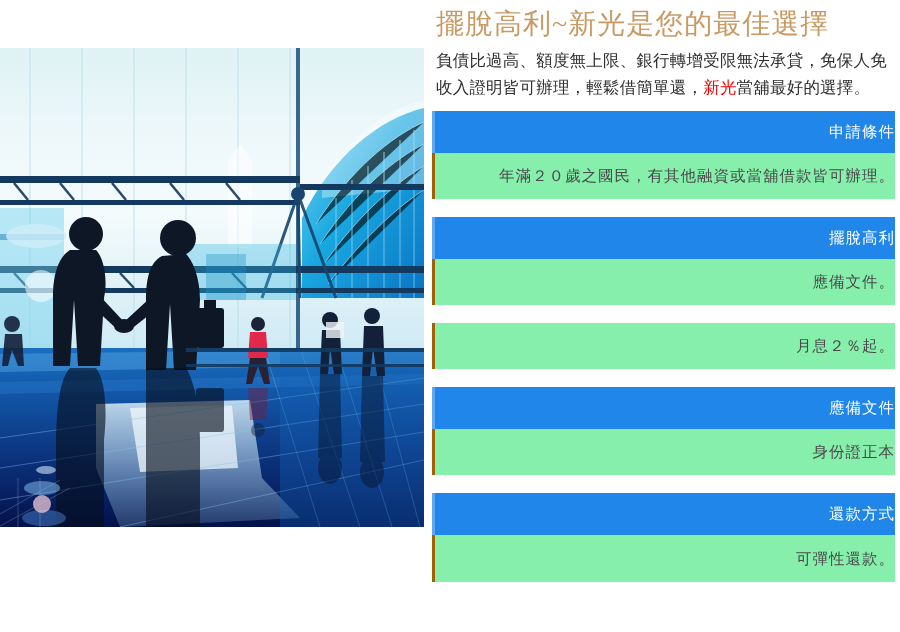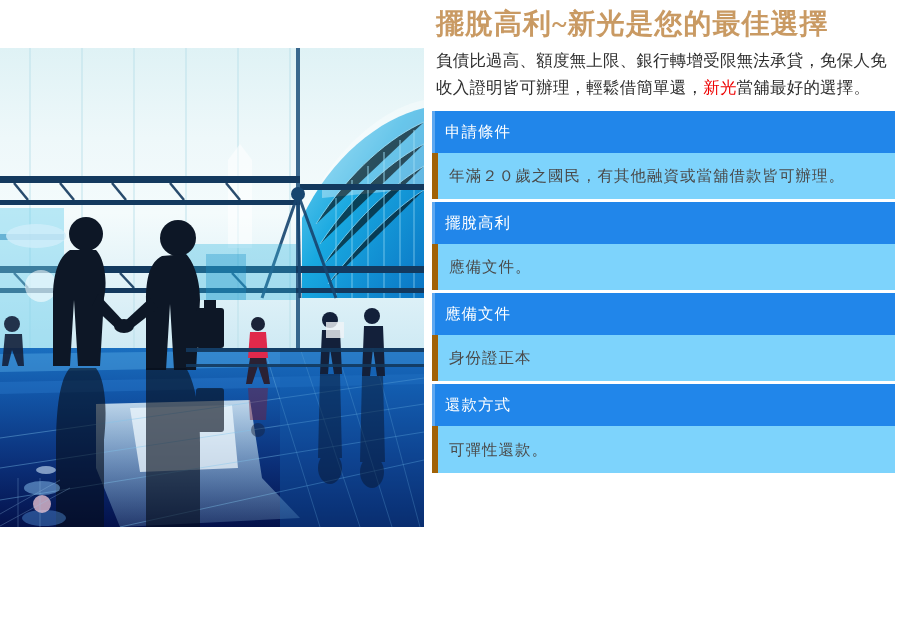--- a/index.html
+++ b/index.html
@@ -33,21 +33,21 @@
     left: 432px;
     top: 0;
     width: 463px;
   }
 
   #page-title {
     margin: 0;
     padding: 6px 0 0 4px;
     font-family: "Liberation Serif", "DejaVu Serif", serif;
     font-size: 28px;
-    font-weight: bold;
+    font-weight: normal;
     letter-spacing: 1px;
     color: #c99a63;
     line-height: 1.25;
     white-space: nowrap;
   }
 
   #intro-paragraph {
     margin: 6px 0 0 0;
     padding: 0 0 0 4px;
     font-size: 16.5px;
@@ -59,38 +59,39 @@
     color: #ee0000;
     font-weight: normal;
   }
 
   
   #accordion {
     margin-top: 11px;
     width: 463px;
   }
   .acc-panel {
-    margin-bottom: 3px;
+    margin-bottom: 18px;
+    text-align: right;
   }
   .acc-header {
     background: #2186ea;
     border-left: 3px solid #5fa8f0;
     height: 42px;
     line-height: 42px;
     padding-left: 10px;
     color: #ffffff;
     font-size: 15.5px;
     letter-spacing: 1px;
     box-sizing: border-box;
     cursor: pointer;
     user-select: none;
   }
   .acc-body {
-    background: #7dd3fc;
-    border-left: 6px solid #a16207;
+    background: #86efac;
+    border-left: 3px solid #a16207;
     min-height: 46px;
     line-height: 46px;
     padding-left: 11px;
     color: #4a4a4a;
     font-size: 15.5px;
     letter-spacing: 1px;
     box-sizing: border-box;
   }
   .acc-panel:last-child .acc-body { min-height: 47px; line-height: 47px; }
 </style>
@@ -306,20 +307,21 @@
   <div id="accordion">
       <div class="acc-panel">
         <div class="acc-header">申請條件</div>
         <div class="acc-body">年滿２０歲之國民，有其他融資或當舖借款皆可辦理。</div>
       </div>
       <div class="acc-panel">
         <div class="acc-header">擺脫高利</div>
         <div class="acc-body">應備文件。</div>
       </div>
       <div class="acc-panel">
+        <div class="acc-body">月息２％起。</div>
       </div>
       <div class="acc-panel">
         <div class="acc-header">應備文件</div>
         <div class="acc-body">身份證正本</div>
       </div>
       <div class="acc-panel">
         <div class="acc-header">還款方式</div>
         <div class="acc-body">可彈性還款。</div>
       </div>
     </div>

